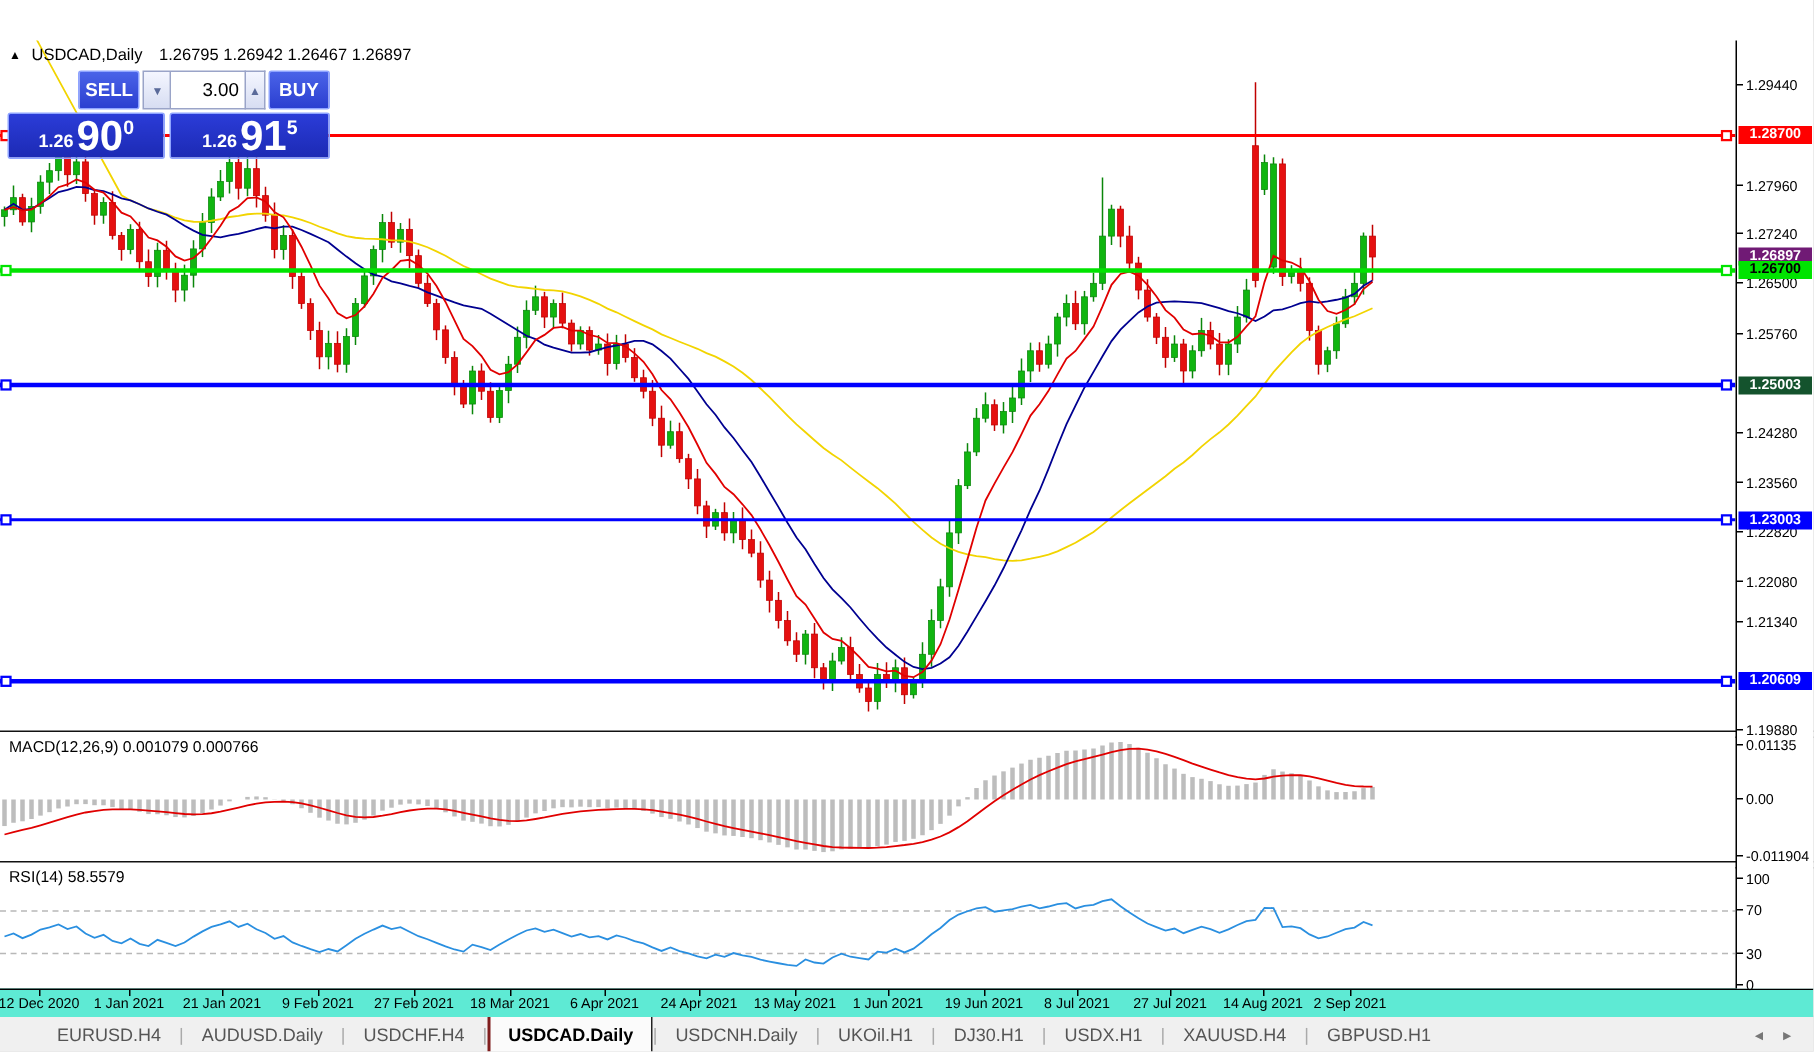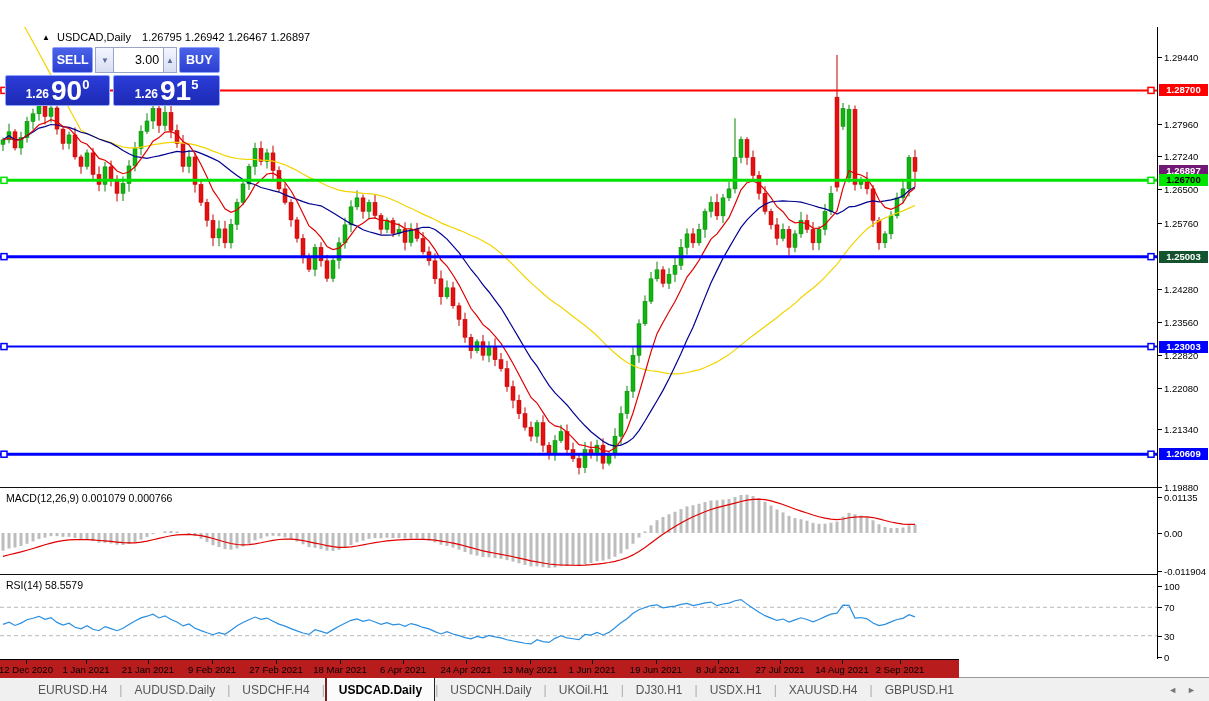--- a/index.html
+++ b/index.html
@@ -14,21 +14,21 @@
   .tfsep{width:1px;height:21px;background:#b4b4b4;margin-left:8px;box-shadow:1px 0 0 #fff;}
   
   .pane{position:absolute;left:0;background:#fff;}
   #mainpane{top:27px;width:1157px;height:460px;}
   #macdpane{top:490px;width:1157px;height:84px;}
   #rsipane{top:577px;width:1157px;height:82px;}
   .sep{position:absolute;left:0;width:1209px;height:3px;background:#fff;
        border-top:1px solid #111;border-bottom:1px solid #111;}
   #axisline{position:absolute;left:1157px;top:27px;width:1px;height:632px;background:#000;}
   .panelabel{position:absolute;left:6px;font-size:10.5px;color:#000;z-index:5;}
-  #charttitle{position:absolute;left:6px;top:31px;font-size:11px;color:#000;z-index:6;margin-left:36px;}
+  #charttitle{position:absolute;left:6px;top:31px;font-size:11px;color:#000;z-index:6;}
   #charttitle .tri{font-size:8px;vertical-align:1px;margin-right:4px;}
   
   #paxis{position:absolute;left:1158px;top:27px;width:51px;height:632px;background:#fff;z-index:4;}
   .ptick{position:absolute;left:0;height:11px;line-height:11px;font-size:9.5px;color:#000;white-space:nowrap;}
   .ptick .dash{display:inline-block;width:4px;height:1px;background:#000;vertical-align:3px;margin-right:2px;}
   .pbadge{position:absolute;left:1px;width:49px;height:12px;line-height:12px;font-size:9.5px;
           text-align:center;font-weight:bold;z-index:6;}
   
   #tradepanel{position:absolute;left:5px;top:47px;width:215px;z-index:10;}
   #tp-row1{display:flex;height:26px;padding-left:47px;}
@@ -43,21 +43,21 @@
           color:#5a6a9a;font-size:8px;display:flex;align-items:center;justify-content:center;margin-right:2px;}
   #tp-row2{display:flex;margin-top:2px;height:31px;border-radius:14px;}
   .pxbox{background:linear-gradient(#2b3cd8,#1c2ab4);color:#fff;border:1px solid #8fa4ff;border-radius:2px;
          display:flex;align-items:flex-end;justify-content:center;cursor:pointer;padding-bottom:1px;}
   #sellbox{width:104px;margin-right:3px;}
   #buybox{width:106px;}
   .px-small{font-size:12px;font-weight:bold;margin-bottom:3px;}
   .px-big{font-size:28px;font-weight:bold;line-height:26px;margin-left:2px;}
   .px-sup{font-size:13px;font-weight:bold;align-self:flex-start;margin-top:1px;}
   
-  #dateaxis{position:absolute;left:0;top:659px;width:959px;height:18px;background:#b91c1c;
+  #dateaxis{position:absolute;left:0;top:659px;width:1209px;height:18px;background:#5eead4;
             border-top:1px solid #000;z-index:3;}
   .dlabel{position:absolute;top:4px;font-size:9.5px;color:#000;transform:translateX(-50%);white-space:nowrap;}
   .dtick{position:absolute;top:0;width:1px;height:4px;background:#000;}
   
   #tabbar{position:absolute;left:0;top:677px;width:1209px;height:24px;background:#f0f0f0;
           border-top:1px solid #9a9a9a;display:flex;align-items:stretch;font-size:12px;color:#555;}
   #tabbar .spacer{width:26px;}
   .tab{display:flex;align-items:center;padding:0 12px;cursor:pointer;white-space:nowrap;}
   .tab.active{background:#fbfbfb;border-left:2px solid #7f1d1d;border-right:1px solid #222;
               color:#000;font-weight:bold;}
@@ -603,21 +603,21 @@
   <div id="paxis">
       <div class="ptick" style="top: 25.1271px;"><span class="dash"></span>1.29440</div>
       <div class="ptick" style="top: 91.6764px;"><span class="dash"></span>1.27960</div>
       <div class="ptick" style="top: 124.052px;"><span class="dash"></span>1.27240</div>
       <div class="ptick" style="top: 157.326px;"><span class="dash"></span>1.26500</div>
       <div class="ptick" style="top: 190.601px;"><span class="dash"></span>1.25760</div>
       <div class="ptick" style="top: 257.151px;"><span class="dash"></span>1.24280</div>
       <div class="ptick" style="top: 289.526px;"><span class="dash"></span>1.23560</div>
       <div class="ptick" style="top: 322.801px;"><span class="dash"></span>1.22820</div>
       <div class="ptick" style="top: 356.075px;"><span class="dash"></span>1.22080</div>
-      <div class="ptick" style="top: 397px;"><span class="dash"></span>1.21340</div>
+      <div class="ptick" style="top: 383px;"><span class="dash"></span>1.21340</div>
       <div class="ptick" style="top: 455px;"><span class="dash"></span>1.19880</div>
       <div class="pbadge" style="top: 57.4018px; background: rgb(255, 0, 0); color: rgb(255, 255, 255);">1.28700</div>
       <div class="pbadge" style="top: 138.475px; background: #701a75; color: rgb(255, 255, 255);">1.26897</div>
       <div class="pbadge" style="top: 147.333px; background: rgb(0, 228, 0); color: rgb(0, 0, 0);">1.26700</div>
       <div class="pbadge" style="top: 223.64px; background: #14532d; color: rgb(255, 255, 255);">1.25003</div>
       <div class="pbadge" style="top: 313.572px; background: rgb(0, 0, 255); color: rgb(255, 255, 255);">1.23003</div>
       <div class="pbadge" style="top: 421.22px; background: rgb(0, 0, 255); color: rgb(255, 255, 255);">1.20609</div>
       <div class="ptick" style="top: 464.998px;"><span class="dash"></span>0.01135</div>
       <div class="ptick" style="top: 501px;"><span class="dash"></span>0.00</div>
       <div class="ptick" style="top: 538.759px;"><span class="dash"></span>-0.011904</div>

